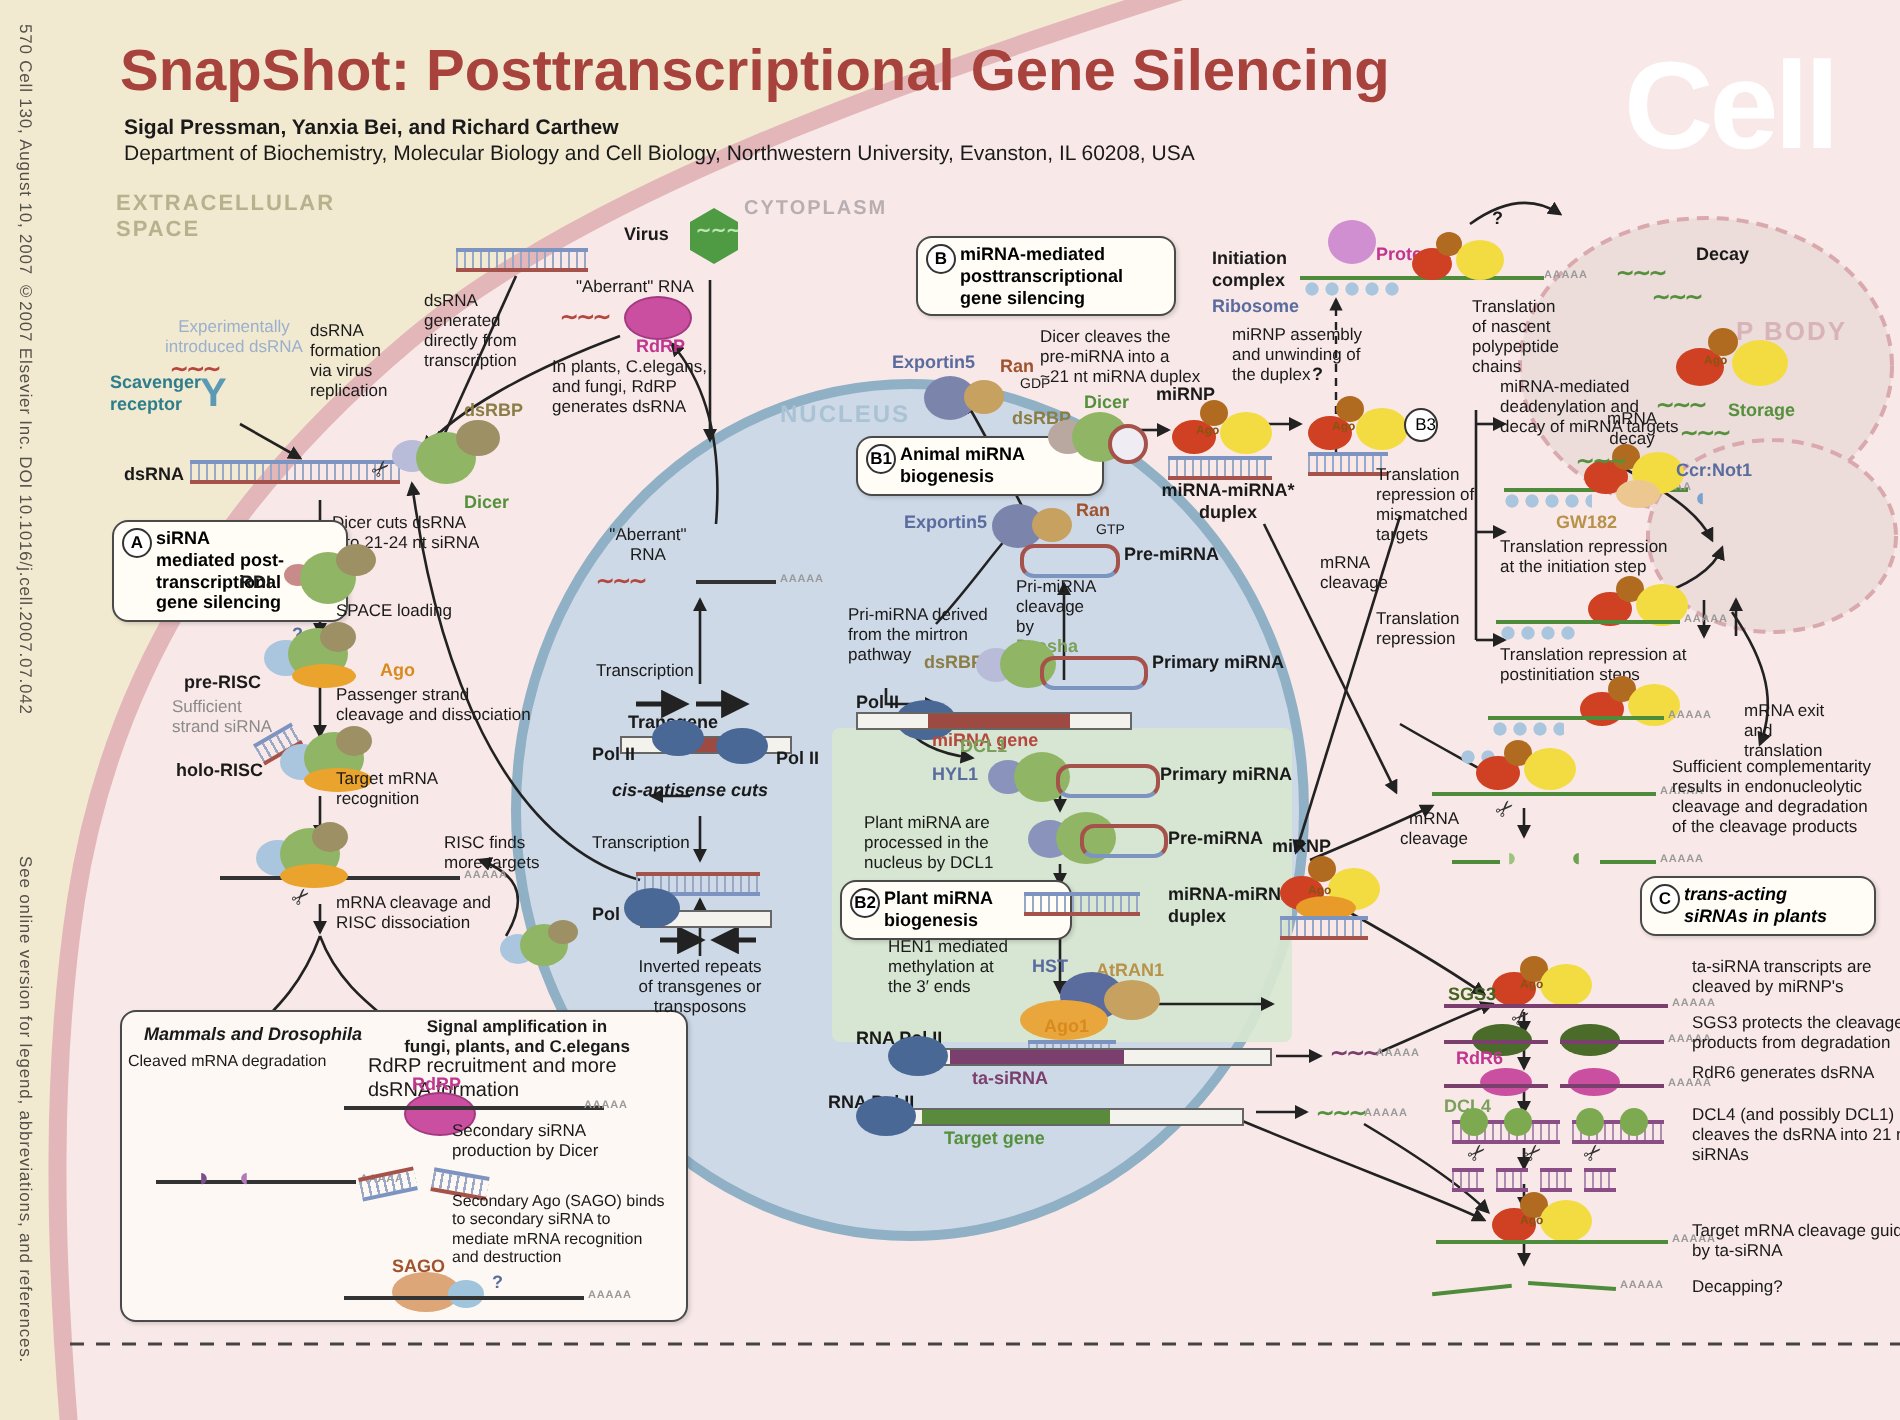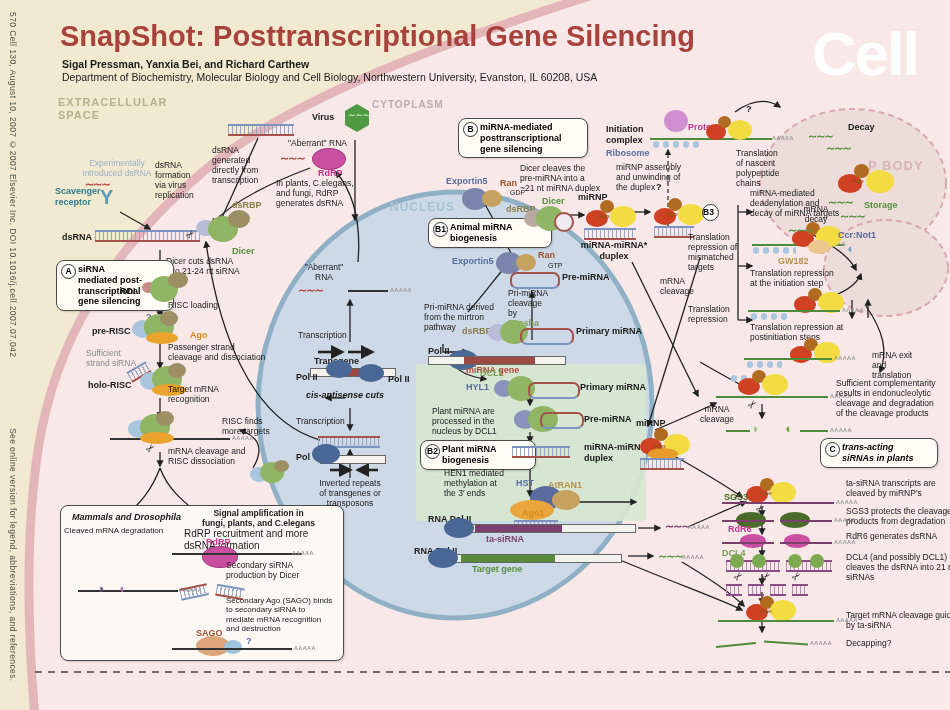--- a/index.html
+++ b/index.html
@@ -9,21 +9,21 @@
   .bd{font-weight:bold;font-size:9px}
   .ctr{text-align:center}
   .red{color:#b5473e}.grn{color:#55903c}.mag{color:#c0368f}.org{color:#d88a1e}
   .sla{color:#5a6b9e}.tea{color:#2e7d8c}.oli{color:#8a7d45}.gry{color:#8a8a8a}
   .ltb{color:#9ab0cc}.pur{color:#7b3f6e}.dgr{color:#44641f}.brn{color:#a0522d}
   .tan{color:#b8924a}.lgr{color:#7aa05a}
   .rg{position:absolute;font-weight:bold;letter-spacing:1px}
   .vtext{position:absolute;writing-mode:vertical-rl;font-size:8.5px;color:#55504a;letter-spacing:.4px}
   .pbox{position:absolute;background:#fffdf5;border:1.4px solid #4a4a4a;border-radius:8px;padding:3px 6px 3px 4px;font-weight:bold;font-size:9px;line-height:1.2;box-shadow:1px 1px 2px rgba(0,0,0,.15)}
   .badge{display:inline-block;width:13px;height:13px;border:1.3px solid #333;border-radius:50%;background:#fff;text-align:center;font-size:8.5px;font-weight:bold;line-height:13px;vertical-align:-2px;margin-right:2px}
-  .badge2{position:absolute;width:15px;height:15px;border:1.4px solid #333;border-radius:50%;background:#fff;text-align:left;font-size:8.5px;font-weight:bold;line-height:15px}
+  .badge2{position:absolute;width:15px;height:15px;border:1.4px solid #333;border-radius:50%;background:#fff;text-align:right;font-size:8.5px;font-weight:normal;line-height:15px}
   .glyph{position:absolute}
   .glyph i{position:absolute;border-radius:50%;display:block}
   .glyph .ag{position:absolute;font-size:6px;font-weight:bold;color:#8a5410}
   .lad{position:absolute;height:8px;border-top:2.2px solid #7d94c0;border-bottom:2.2px solid #a4524a;background:repeating-linear-gradient(90deg,#9aa8c8 0 1.2px,rgba(0,0,0,0) 1.2px 4px)}
   .lad.flip{border-top-color:#a4524a;border-bottom-color:#7d94c0}
   .lad.pur2{border-top-color:#8a4d86;border-bottom-color:#8a4d86;background:repeating-linear-gradient(90deg,#b08ab0 0 1.2px,rgba(0,0,0,0) 1.2px 4px)}
   .gbar{position:absolute;height:7px;border:1px solid #666;background:#f4f2ec}
   .gbar b{position:absolute;top:0;bottom:0}
   .gl{position:absolute;height:2.4px;background:#4e8b3a}
   .bl{position:absolute;height:2px;background:#333}
@@ -195,22 +195,22 @@
 mediated post-
 transcriptional
 gene silencing</span>
 </div>
 <div class="lb bd" style="left:120px;top:286px">RDI</div>
 <div class="glyph" style="left:142px;top:276px;width:50px;height:32px">
   <i style="left:0;top:6px;width:14px;height:11px;background:#c98a8a"></i>
   <i style="left:8px;top:0;width:28px;height:26px;background:#90b564"></i>
   <i style="left:26px;top:-4px;width:20px;height:16px;background:#9d9065"></i>
 </div>
-<div class="lb" style="left:168px;top:300px">RISC loading</div>
-<div class="lb bd" style="left:92px;top:326px">pre-RISC</div>
+<div class="lb" style="left:168px;top:300px">SPACE loading</div>
+<div class="lb bd" style="left:92px;top:336px">pre-RISC</div>
 <span class="lb sla bd" style="left:146px;top:312px">?</span>
 <div class="glyph" style="left:132px;top:314px;width:54px;height:36px">
   <i style="left:0;top:6px;width:22px;height:18px;background:#a9c6de"></i>
   <i style="left:12px;top:0;width:30px;height:26px;background:#90b564"></i>
   <i style="left:28px;top:-3px;width:18px;height:15px;background:#9d9065"></i>
   <i style="left:14px;top:18px;width:32px;height:12px;background:#eaa32c"></i>
 </div>
 <div class="lb bd org" style="left:190px;top:330px">Ago</div>
 <div class="lb" style="left:168px;top:342px;width:110px">Passenger strand
 cleavage and dissociation</div>

